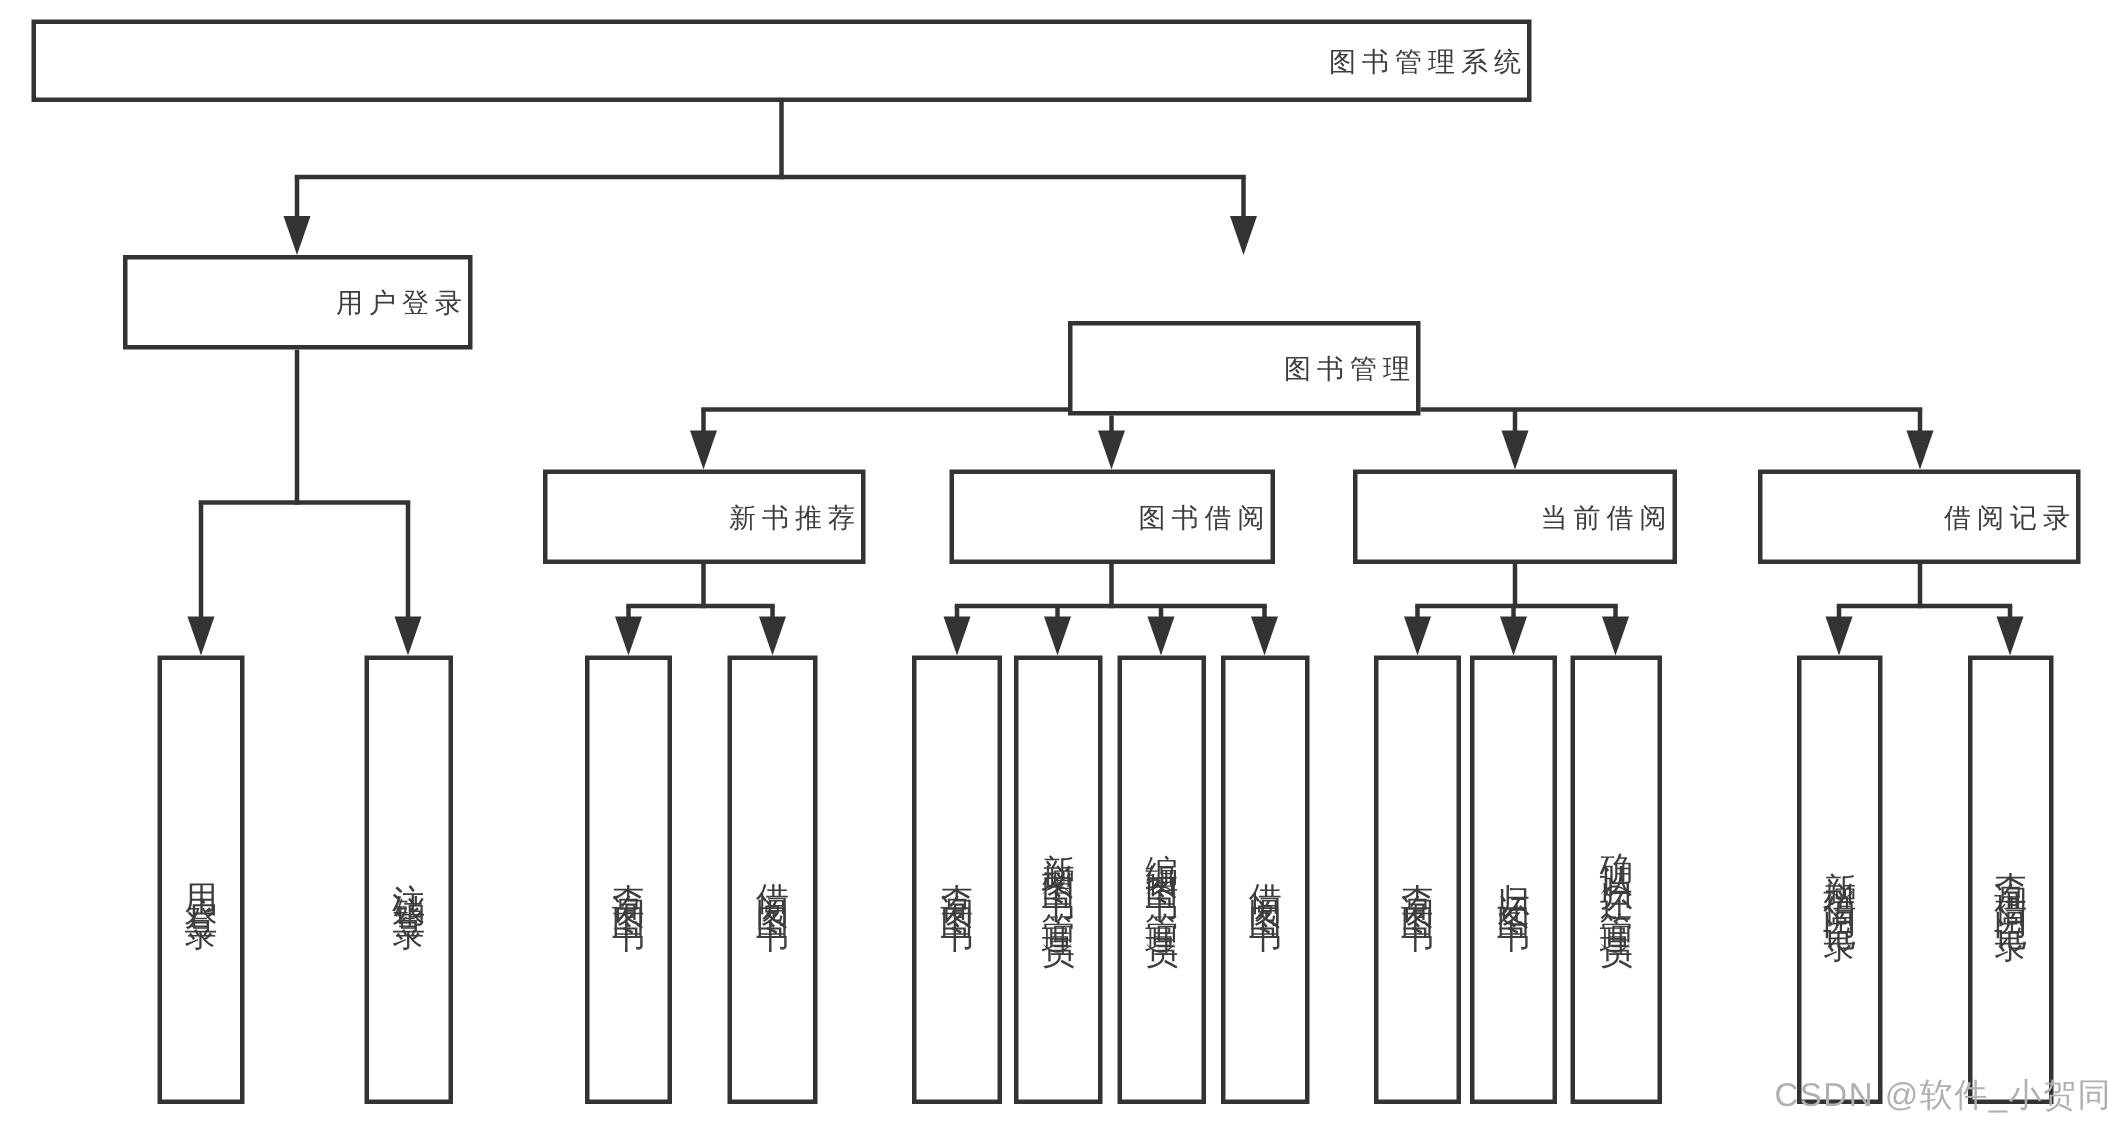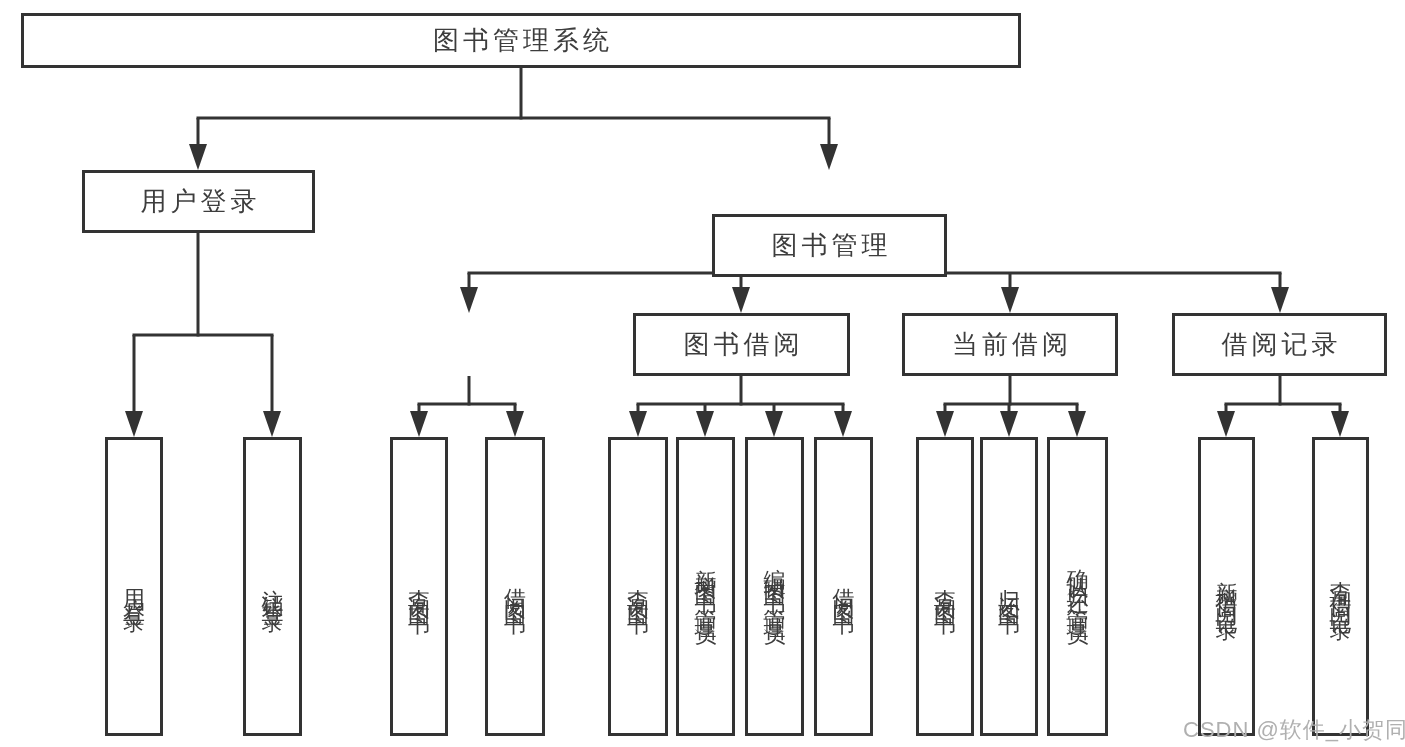--- a/index.html
+++ b/index.html
@@ -27,24 +27,25 @@
     position: absolute;
     border: 3px solid var(--line);
     background: #ffffff;
     color: var(--text);
     display: flex;
     align-items: center;
     justify-content: center;
     text-align: center;
   }
   .node.h {
-    font-size: 26px;
+    font-size: 18px;
     letter-spacing: 4px;
     text-indent: 4px;
     white-space: nowrap;
+    justify-content: flex-end;
   }
   .node.v { font-size: 22px; }
   .node.v .label {
     writing-mode: vertical-rl;
     letter-spacing: 8px;
     line-height: 1;
     max-height: 290px;
   }
   .watermark {
     position: absolute;
@@ -121,20 +122,23 @@
     <span class="label">图书管理系统</span>
   </div>
 
   <div class="node h" style="left:82px; top:170px; width:233px; height:63px;">
     <span class="label">用户登录</span>
   </div>
   <div class="node h" style="left:712px; top:170px; width:235px; height:63px;margin-top:44px;">
     <span class="label">图书管理</span>
   </div>
 
+  <div class="node h" style="left:362px; top:313px; width:215px; height:63px;">
+    <span class="label">新书推荐</span>
+  </div>
   <div class="node h" style="left:902px; top:313px; width:216px; height:63px;">
     <span class="label">当前借阅</span>
   </div>
   <div class="node h" style="left:633px; top:313px; width:217px; height:63px;">
     <span class="label">图书借阅</span>
   </div>
   <div class="node h" style="left:1172px; top:313px; width:215px; height:63px;">
     <span class="label">借阅记录</span>
   </div>
 

